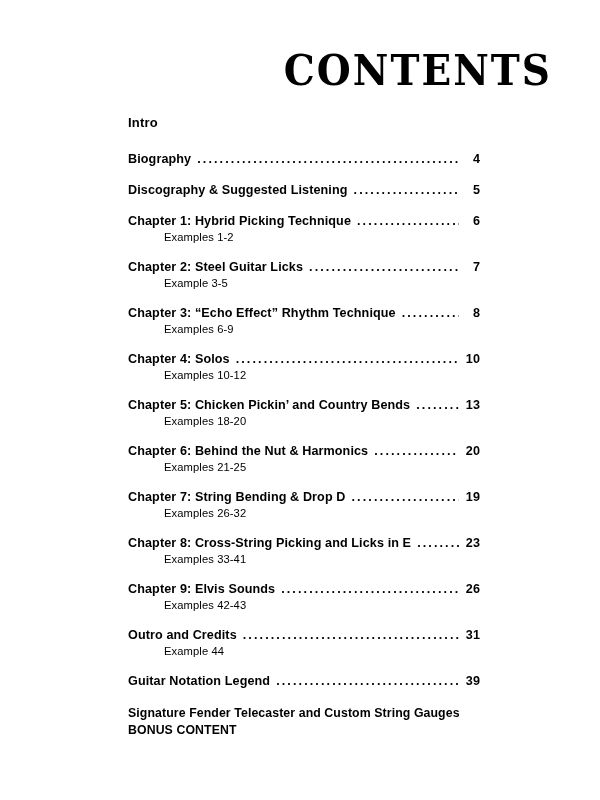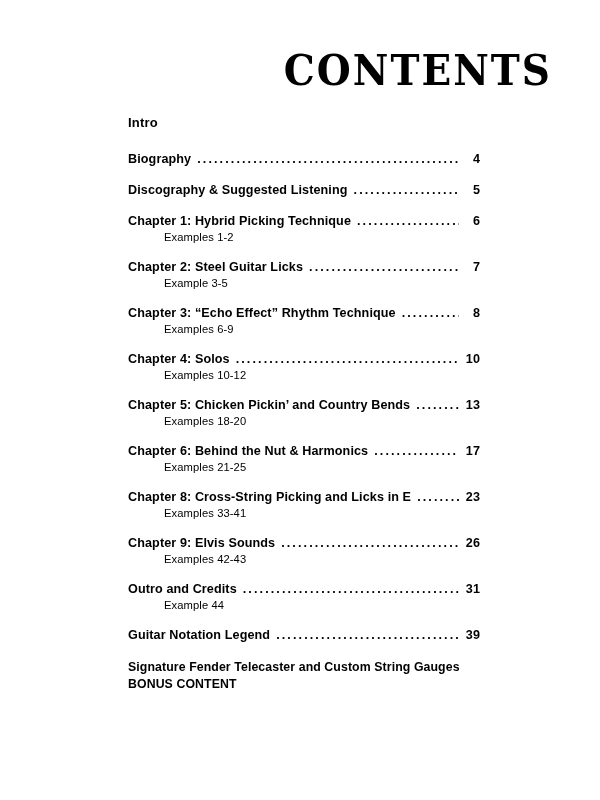--- a/index.html
+++ b/index.html
@@ -174,25 +174,33 @@
         <span class="leader"></span>
         <span class="pagenum">13</span>
       </div>
       <div class="sub">Examples 18-20</div>
     </div>
 
     <div class="entry">
       <div class="row">
         <span class="label">Chapter 6: Behind the Nut &amp; Harmonics</span>
         <span class="leader"></span>
-        <span class="pagenum">17</span>
+        <span class="pagenum">20</span>
       </div>
       <div class="sub">Examples 21-25</div>
     </div>
 
+    <div class="entry">
+      <div class="row">
+        <span class="label">Chapter 7: String Bending &amp; Drop D</span>
+        <span class="leader"></span>
+        <span class="pagenum">19</span>
+      </div>
+      <div class="sub">Examples 26-32</div>
+    </div>
 
     <div class="entry">
       <div class="row">
         <span class="label">Chapter 8: Cross-String Picking and Licks in E</span>
         <span class="leader"></span>
         <span class="pagenum">23</span>
       </div>
       <div class="sub">Examples 33-41</div>
     </div>
 

